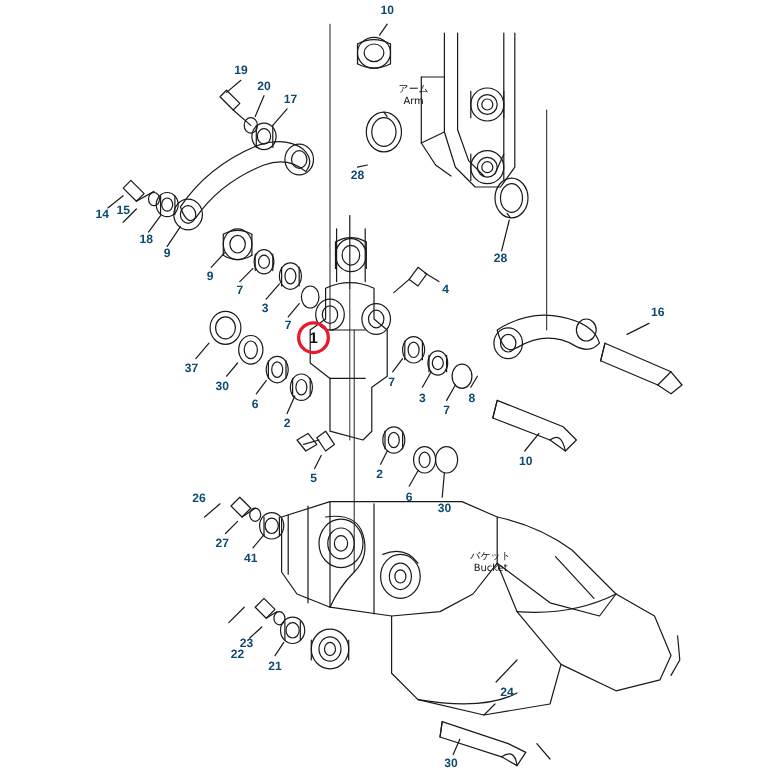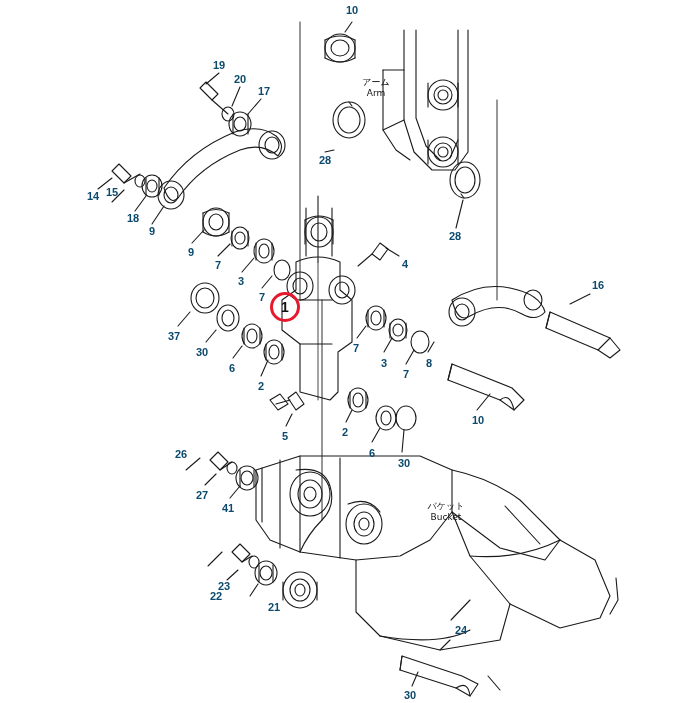--- a/index.html
+++ b/index.html
@@ -321,17 +321,17 @@
   <div class="callout" style="left:478px; top:420px;">10</div>
   <div class="callout" style="left:285px; top:436px;">5</div>
   <div class="callout" style="left:345px; top:432px;">2</div>
   <div class="callout" style="left:372px; top:453px;">6</div>
   <div class="callout" style="left:404px; top:463px;">30</div>
   <div class="callout" style="left:181px; top:454px;">26</div>
   <div class="callout" style="left:202px; top:495px;">27</div>
   <div class="callout" style="left:228px; top:508px;">41</div>
   <div class="callout" style="left:216px; top:576px;margin-top:20px;">22</div>
   <div class="callout" style="left:224px; top:586px;text-align:right;">23</div>
-  <div class="callout" style="left:250px; top:607px;margin-left:24px;">21</div>
+  <div class="callout" style="left:250px; top:607px;">21</div>
   <div class="callout" style="left:445px; top:630px;margin-left:16px;">24</div>
   <div class="callout" style="left:410px; top:695px;">30</div>
 
 </div>
 
 </body></html>

